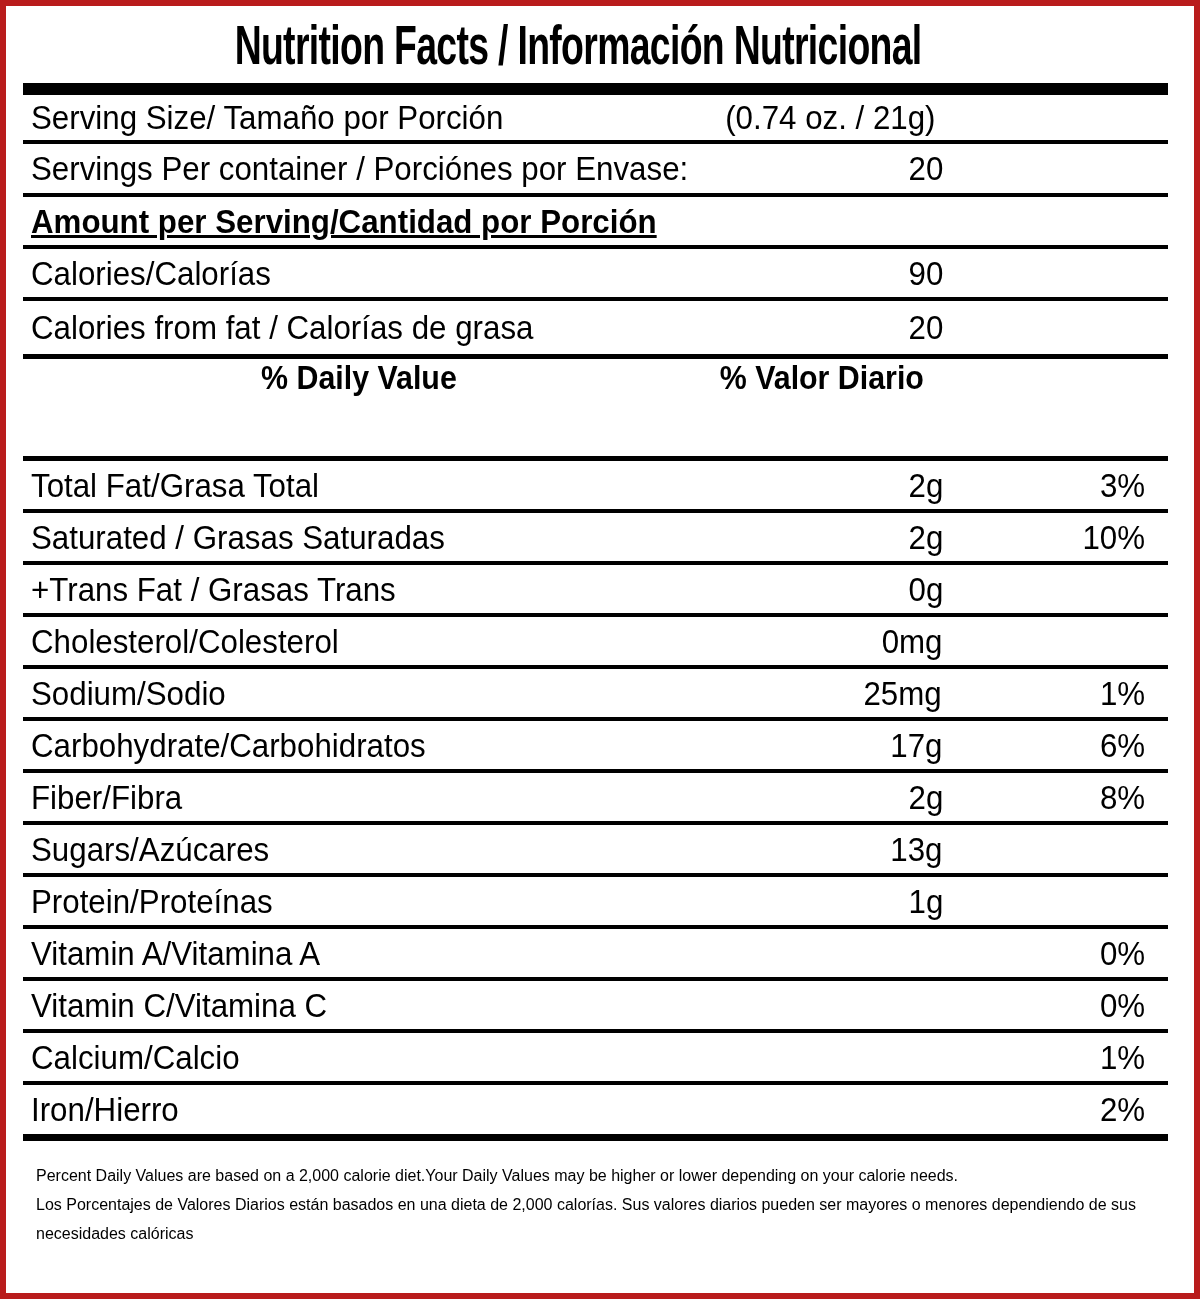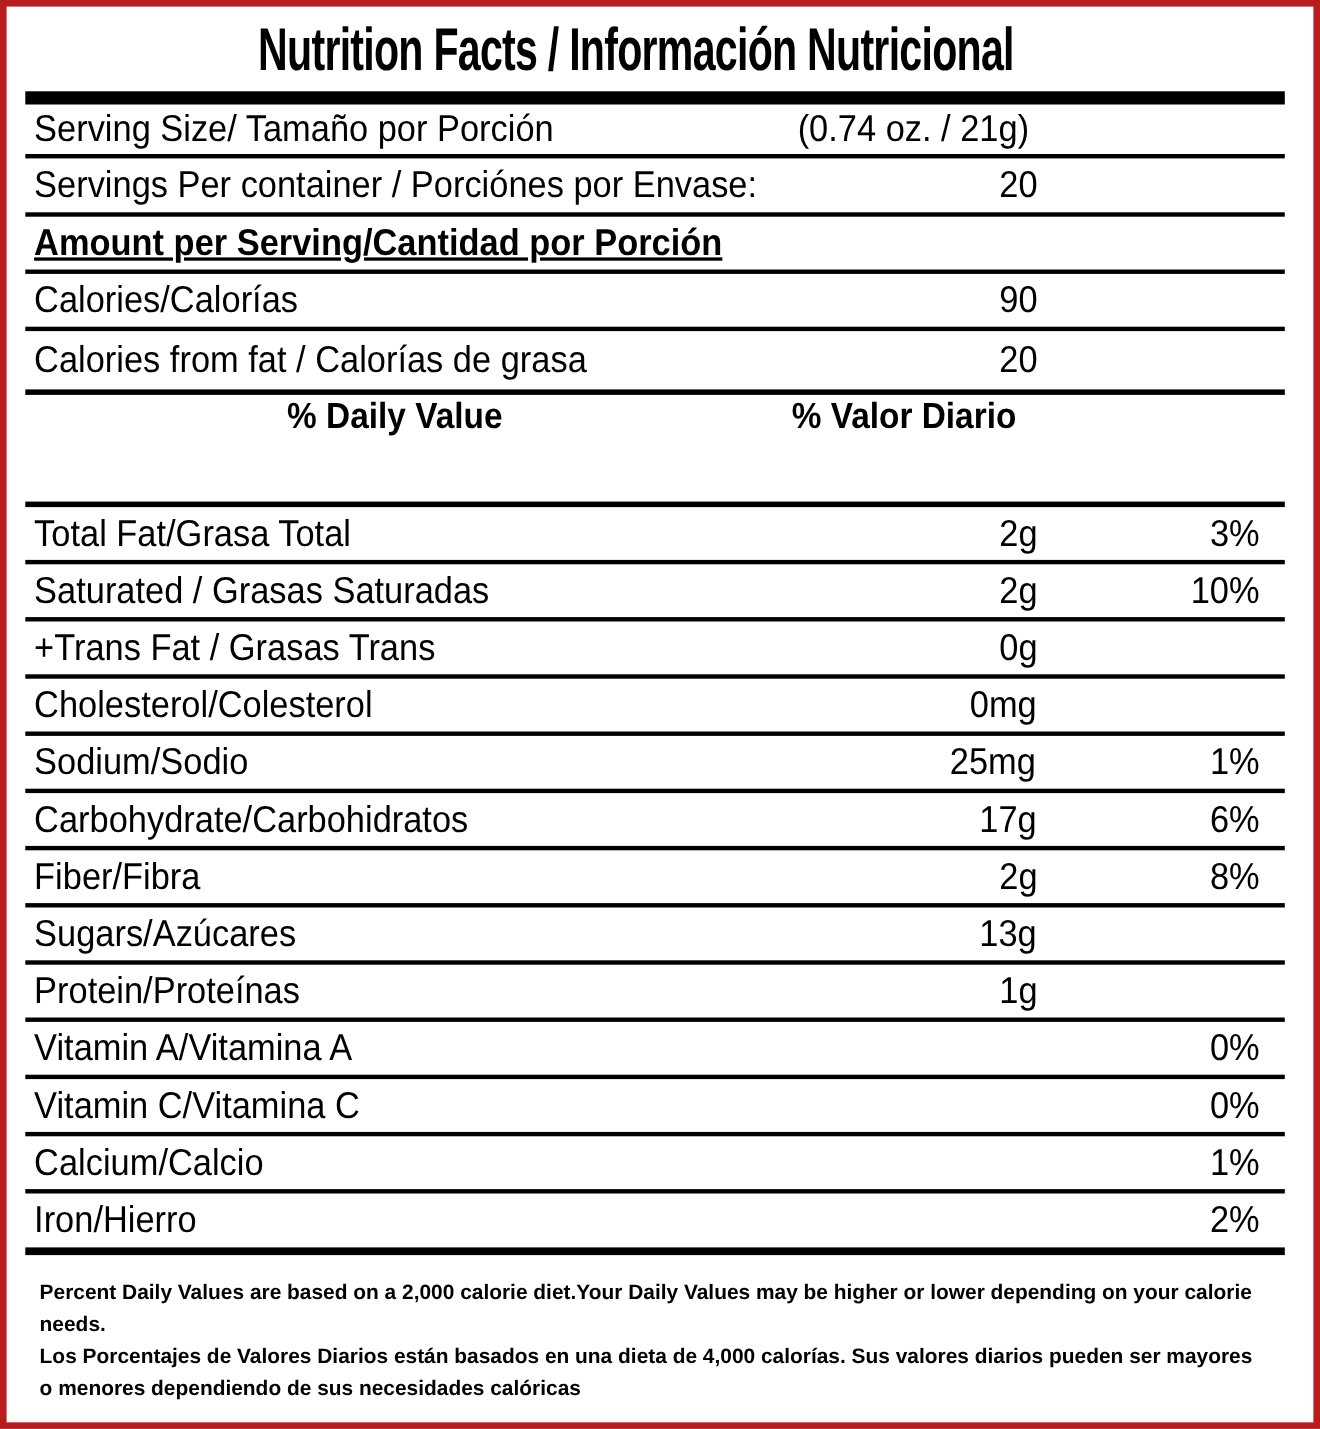--- a/index.html
+++ b/index.html
@@ -75,23 +75,22 @@
   .dv-line {
     display: flex;
     justify-content: flex-end;
     padding-right: 23px;
     font-weight: bold;
     font-size: 33px;
   }
   
   .footer {
     padding: 5px 40px 0 30px;
-    font-size: 19px;
+    font-size: 16px;
     line-height: 29px;
-    font-weight: bold;
   }
   .footer p { margin: 0; }
 </style>
 </head>
 <body>
 
 <div class="label-box">
   <div class="title-block">
     <span class="title-text">Nutrition Facts / Información Nutricional</span>
   </div>
@@ -299,15 +298,15 @@
         <div class="cell cell-value">
           <span class="cx cx-center"></span>
         </div>
         <div class="cell cell-pct">
           <span class="cx cx-right">2%</span>
         </div>
       </div>
     </div>
   <div class="footer">
     <p>Percent Daily Values are based on a 2,000 calorie diet.Your Daily Values may be higher or lower depending on your calorie needs.</p>
-    <p>Los Porcentajes de Valores Diarios están basados en una dieta de 4,000 calorías. Sus valores diarios pueden ser mayores o menores dependiendo de sus necesidades calóricas</p>
+    <p>Los Porcentajes de Valores Diarios están basados en una dieta de 2,000 calorías. Sus valores diarios pueden ser mayores o menores dependiendo de sus necesidades calóricas</p>
   </div>
 </div>
 
 </body></html>

